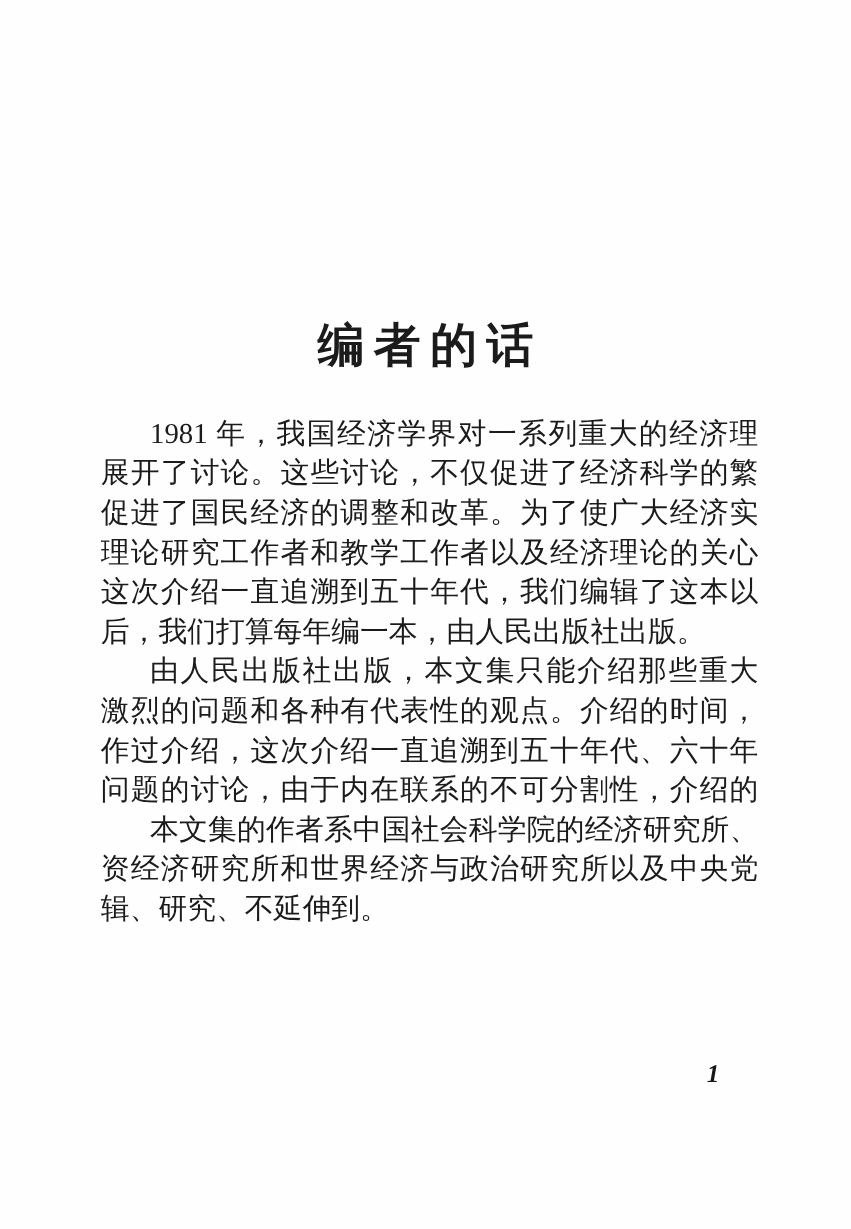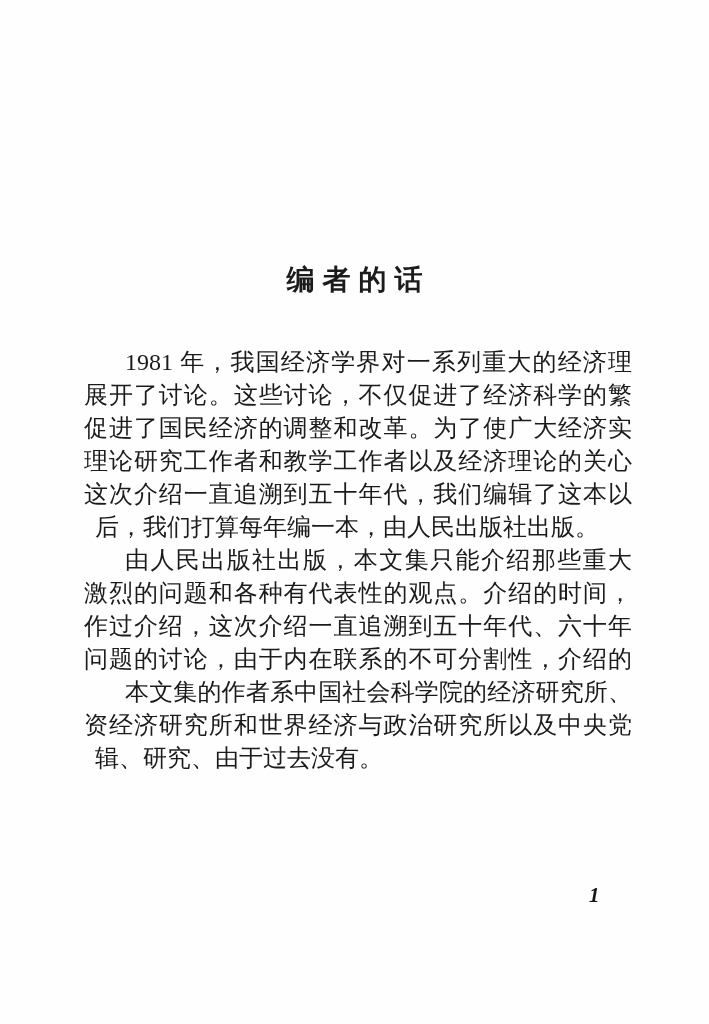--- a/index.html
+++ b/index.html
@@ -16,21 +16,21 @@
     font-family: "Liberation Serif", serif;
     color: #1b1b1b;
   }
   .title {
     position: absolute;
     top: 261px;
     left: 0;
     width: 100%;
     margin: 0;
     text-align: center;
-    font-size: 28px;
+    font-size: 39px;
     font-weight: bold;
     letter-spacing: 8px;
     text-indent: 8px; 
     white-space: nowrap;
   }
   .body-text {
     position: absolute;
     left: 84px;
     top: 346px;
     width: 548px;
@@ -41,21 +41,20 @@
     text-align: justify;
     text-align-last: justify;
     height: 33px;
     overflow: hidden;
   }
   .line.indent {
     text-indent: 41px;
   }
   .line.end {
     text-align-last: left;
-    margin-left: 11px;
   }
   .page-number {
     position: absolute;
     left: 589px;
     top: 883px;
     font-size: 21px;
     font-weight: bold;
     font-style: italic;
     color: #161616;
   }
@@ -76,19 +75,19 @@
     <div class="line">这次介绍一直追溯到五十年代，我们编辑了这本以介绍学</div>
     <div class="line end">后，我们打算每年编一本，由人民出版社出版。</div>
 
     <div class="line indent">由人民出版社出版，本文集只能介绍那些重大的、争论较</div>
     <div class="line">激烈的问题和各种有代表性的观点。介绍的时间，主要是</div>
     <div class="line">作过介绍，这次介绍一直追溯到五十年代、六十年代。有些</div>
     <div class="line">问题的讨论，由于内在联系的不可分割性，介绍的时间不得</div>
 
     <div class="line indent">本文集的作者系中国社会科学院的经济研究所、财贸物</div>
     <div class="line">资经济研究所和世界经济与政治研究所以及中央党校的编</div>
-    <div class="line end">辑、研究、由于过去没有。</div>
+    <div class="line end">辑、研究、不延伸到。</div>
 
   </div>
 
   <div class="page-number">1</div>
 
 </div>
 
 </body></html>

